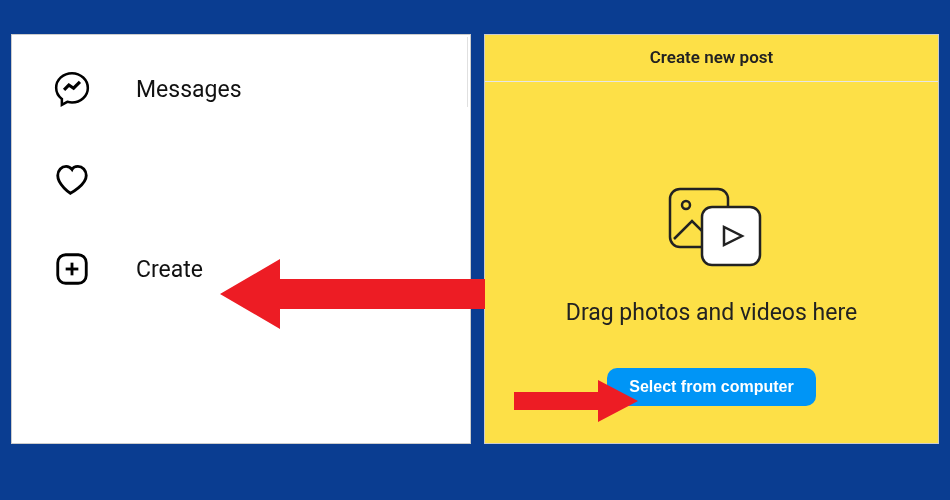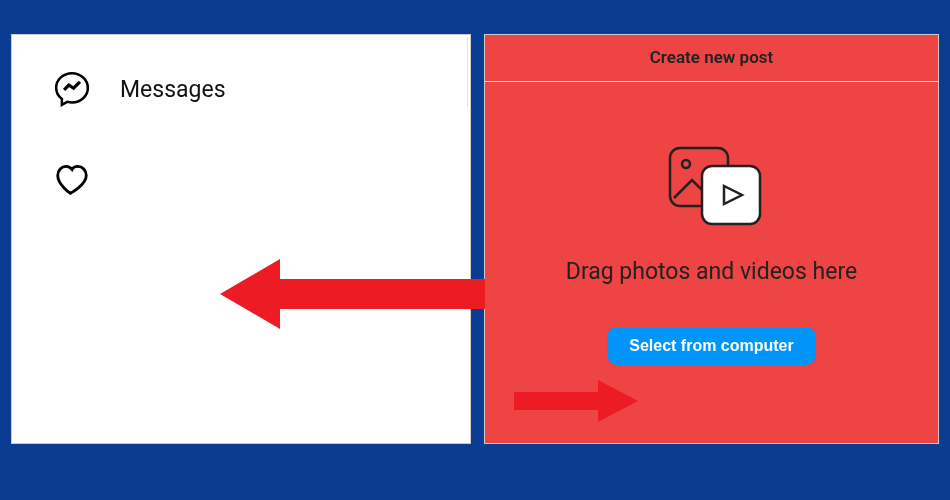--- a/index.html
+++ b/index.html
@@ -19,27 +19,27 @@
       height: 410px;
       background: #fff;
       border: 1px solid #ccc;
     }
     .panel-right {
       position: absolute;
       left: 484px;
       top: 34px;
       width: 455px;
       height: 410px;
-      background: #ef4444;
+      background: #fde047;
       border: 1px solid #ccc;
     }
     .sidebar-item {
       display: flex;
       align-items: center;
-      gap: 28px;
+      gap: 44px;
       padding: 16px 0 16px 40px;
       cursor: pointer;
     }
     .sidebar-item .icon-wrap {
       width: 40px;
       height: 40px;
       display: flex;
       align-items: center;
       justify-content: center;
     }
@@ -76,21 +76,21 @@
       font-size: 17px;
       font-weight: 600;
       color: #222;
       padding: 12px 0 14px;
       border-bottom: 1px solid #e6e6e6;
     }
     .modal-body {
       display: flex;
       flex-direction: column;
       align-items: center;
-      justify-content: flex-start;
+      justify-content: center;
       height: calc(100% - 44px);
     }
     .media-icon {
       margin-top: 60px;
       margin-bottom: 22px;
     }
     .drop-text {
       font-size: 23px;
       color: #222;
       margin-bottom: 42px;
@@ -142,20 +142,30 @@
   <div class="sidebar-item">
     <span class="icon-wrap">
       <svg width="38" height="38" viewBox="0 0 24 24" fill="none" stroke="#000" stroke-width="1.8">
         <path d="M12 21s-8-5.3-8-11.2C4 6.5 6.4 4 9.3 4c1.6 0 2.9.9 3.7 2 0 0 .9-2 3.7-2C19.6 4 22 6.5 22 9.8 22 15.7 12 21 12 21z" transform="translate(-1 0)"></path>
       </svg>
     </span>
   </div>
 
   <div style="height:18px"></div>
 
+  <div class="sidebar-item">
+    <span class="icon-wrap">
+      <svg width="38" height="38" viewBox="0 0 24 24" fill="none" stroke="#000" stroke-width="1.8">
+        <rect x="3" y="3" width="18" height="18" rx="5"></rect>
+        <line x1="12" y1="8" x2="12" y2="16"></line>
+        <line x1="8" y1="12" x2="16" y2="12"></line>
+      </svg>
+    </span>
+    <span class="sidebar-label">Create</span>
+  </div>
 
   <div style="height:24px"></div>
 
 </div>
 
 <div class="panel-right">
   <div class="modal-header">Create new post</div>
   <div class="modal-body">
     <div class="media-icon">
       <svg width="120" height="90" viewBox="0 0 120 90" fill="none" stroke="#222" stroke-width="2.5">

